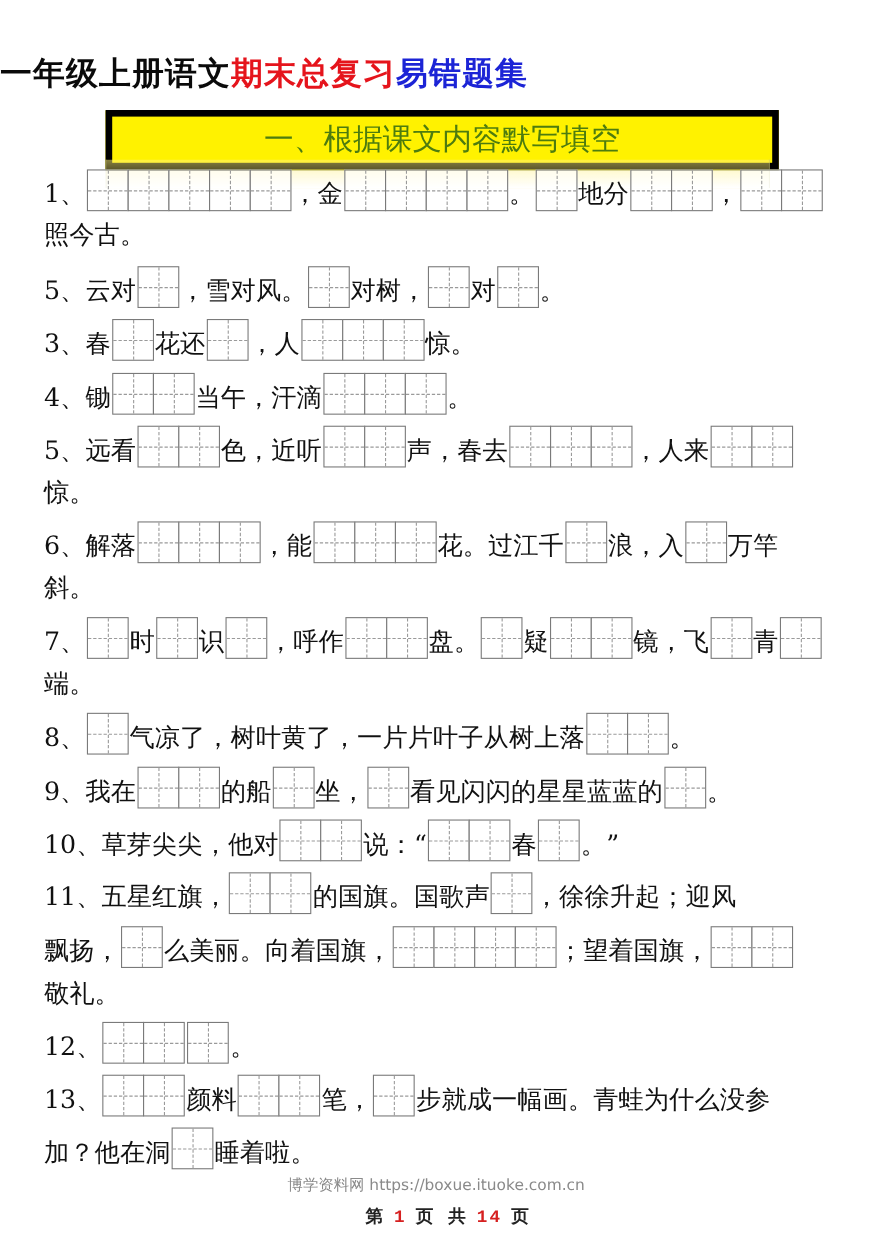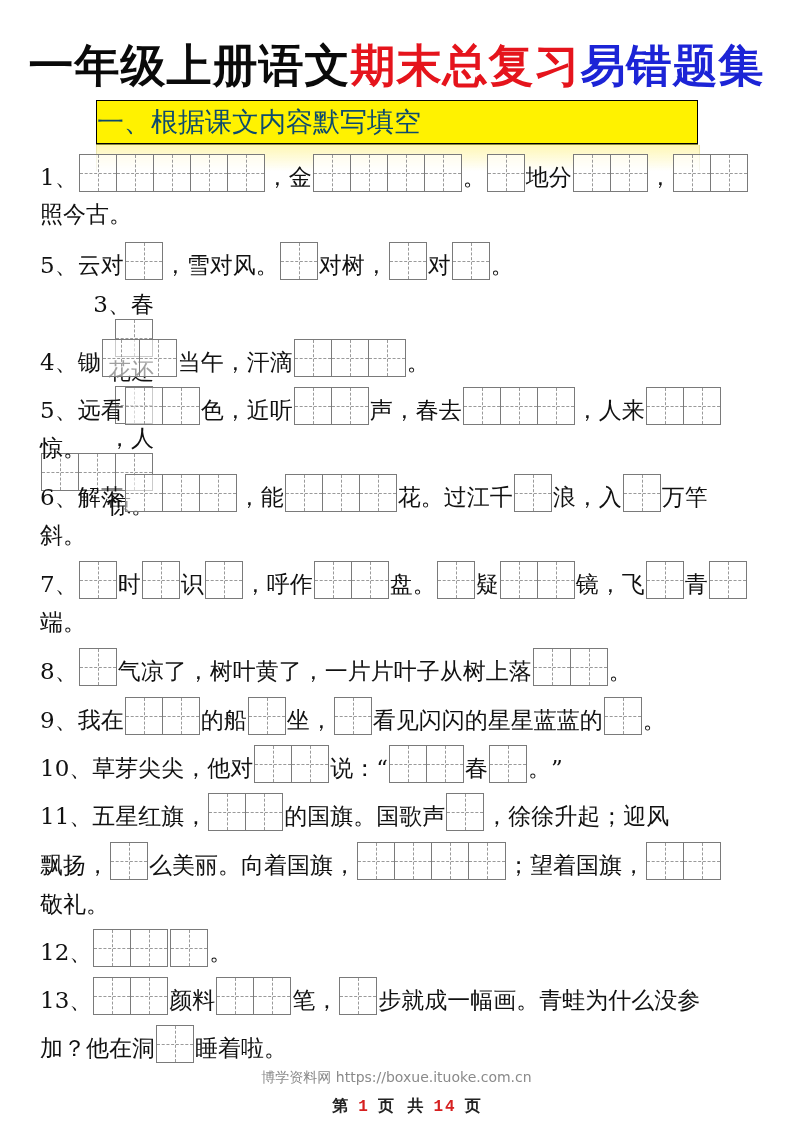--- a/index.html
+++ b/index.html
@@ -3,35 +3,35 @@
 <meta charset="utf-8">
 <style>
   html, body { margin: 0; padding: 0; }
   body {
     width: 793px; height: 1122px; position: relative; overflow: hidden;
     background: #ffffff;
     font-family: "DejaVu Serif", "Liberation Serif", serif;
     color: #111;
   }
   .title {
-    position: absolute; left: 0; top: 38px; width: 793px; text-align: center;
+    position: absolute; left: 0; top: 38px; width: 793px; text-align: left;
     font-family: "DejaVu Sans", "Liberation Sans", sans-serif;
-    font-weight: bold; font-size: 45px; letter-spacing: 1px; line-height: 56px;
+    font-weight: bold; font-size: 29px; letter-spacing: 1px; line-height: 56px;
     white-space: nowrap;
   }
   .title .t-black { color: #0a0a0a; }
   .title .t-red { color: #e5141c; }
   .title .t-blue { color: #1c24d6; }
   .banner {
     position: absolute; left: 96px; top: 100px; width: 600px; height: 42px;
-    background: #fff200; border: 1px solid #000000;
+    background: #fff200; border: 6px solid #000000;
     box-shadow: 0 1px 0 #8a8a3a;
-    text-align: left; line-height: 42px;
+    text-align: center; line-height: 42px;
     font-family: "DejaVu Serif", "Liberation Serif", serif;
-    font-size: 27px; color: #0c4a6e;
+    font-size: 27px; color: #4d7c0f;
   }
   .banner-reflect {
     position: absolute; left: 96px; top: 145px; width: 602px; height: 26px;
     background: linear-gradient(to bottom, rgba(255,240,120,0.55), rgba(255,255,255,0));
     border-left: 1px solid rgba(180,180,120,0.3);
     border-right: 1px solid rgba(180,180,120,0.3);
   }
   .line {
     position: absolute; left: 40px; display: flex; align-items: flex-end;
     font-size: 23px; line-height: 28px; white-space: nowrap;
@@ -123,21 +123,21 @@
       <span class="seg">对树，</span>
       <span class="boxes">
         <span class="box"></span>
       </span>
       <span class="seg">对</span>
       <span class="boxes">
         <span class="box"></span>
       </span>
       <span class="seg">。</span>
     </div>
-    <div class="line" style="top: 290px; flex-direction: column;">
+    <div class="line" style="top: 290px;">
       <span class="seg">3、春</span>
       <span class="boxes">
         <span class="box"></span>
       </span>
       <span class="seg">花还</span>
       <span class="boxes">
         <span class="box"></span>
       </span>
       <span class="seg">，人</span>
       <span class="boxes">

